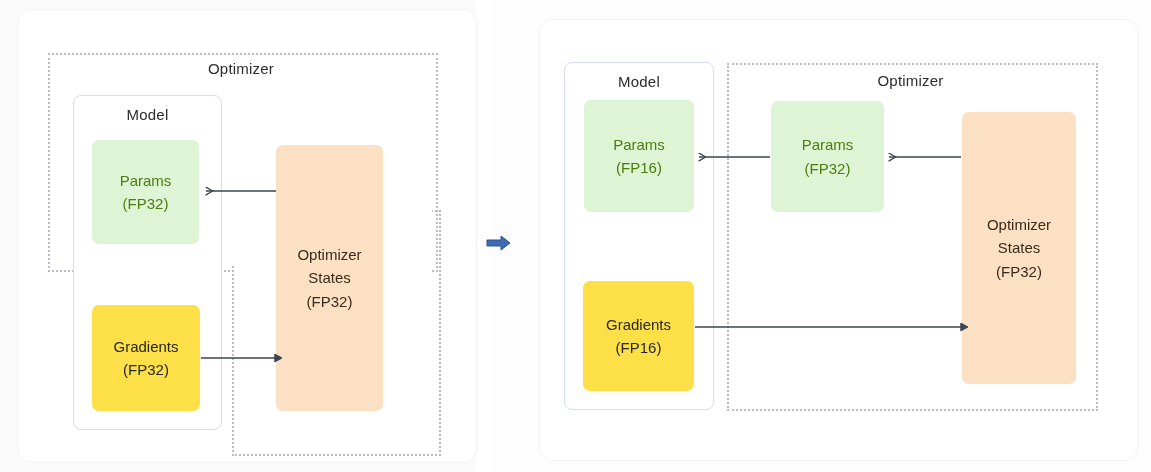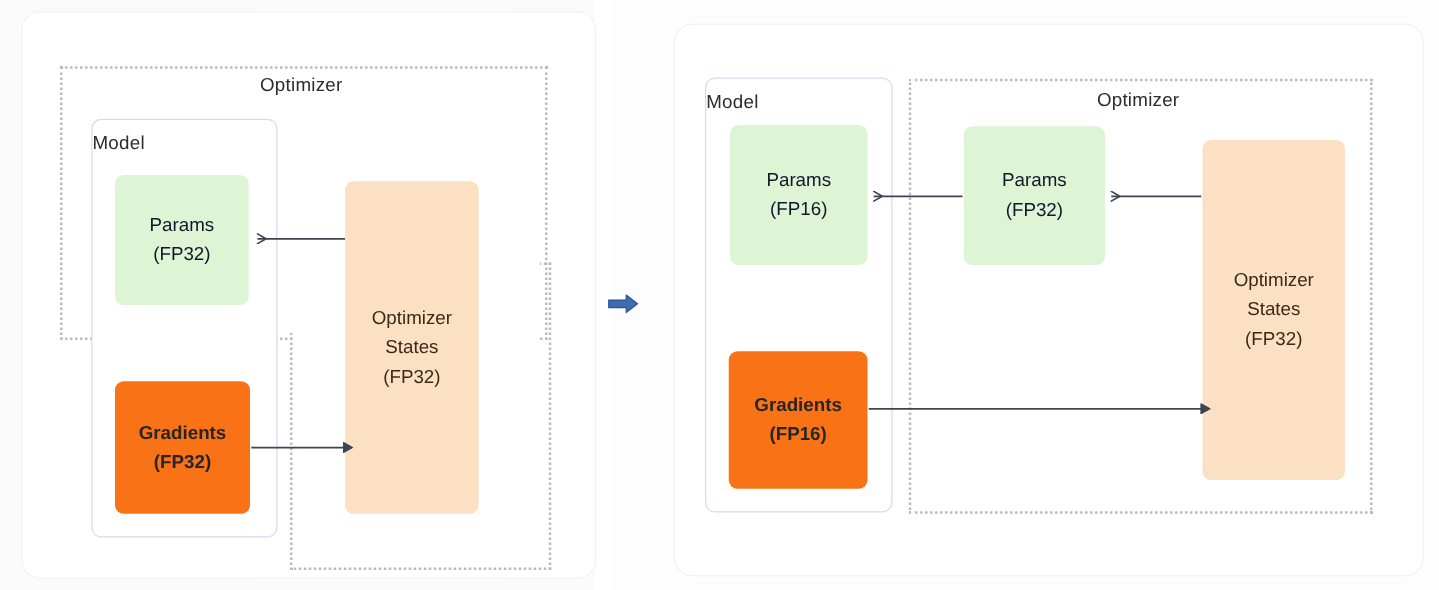--- a/index.html
+++ b/index.html
@@ -79,21 +79,21 @@
     border: 1px solid #d3dcf3;
     border-radius: 8px;
     background: #ffffff;
   }
   .model-left  { left: 73px;  top: 95px; width: 147px; height: 333px; }
   .model-right { left: 564px; top: 62px; width: 148px; height: 346px; }
 
   .box-title {
     position: absolute;
     width: 100%;
-    text-align: left;
+    text-align: center;
     font-size: 15px;
     color: #2c2c2c;
     top: 10px;
     letter-spacing: 0.2px;
   }
   .region-title {
     position: absolute;
     font-size: 15px;
     color: #2c2c2c;
     letter-spacing: 0.2px;
@@ -106,22 +106,22 @@
     border-radius: 7px;
     display: flex;
     flex-direction: column;
     align-items: center;
     justify-content: center;
     font-size: 15px;
     line-height: 1.55;
     text-align: center;
   }
   .blk span { display: block; }
-  .blk-green  { background: #ddf5d4; color: #0f172a; }
-  .blk-gray   { background: #f97316; color: #262626; font-weight: bold; }
+  .blk-green  { background: #ddf5d4; color: #4d7c0f; }
+  .blk-gray   { background: #fde047; color: #262626; }
   .blk-orange { background: #fce0c4; color: #3a2a1a; }
 
   
   .p-left-params    { left: 92px;  top: 140px; width: 107px; height: 104px; }
   .p-left-grads     { left: 92px;  top: 305px; width: 108px; height: 106px; }
   .p-left-optstates { left: 276px; top: 145px; width: 107px; height: 266px; }
 
   
   .p-right-params16 { left: 584px; top: 100px; width: 110px; height: 112px; }
   .p-right-grads16  { left: 583px; top: 281px; width: 111px; height: 110px; }

